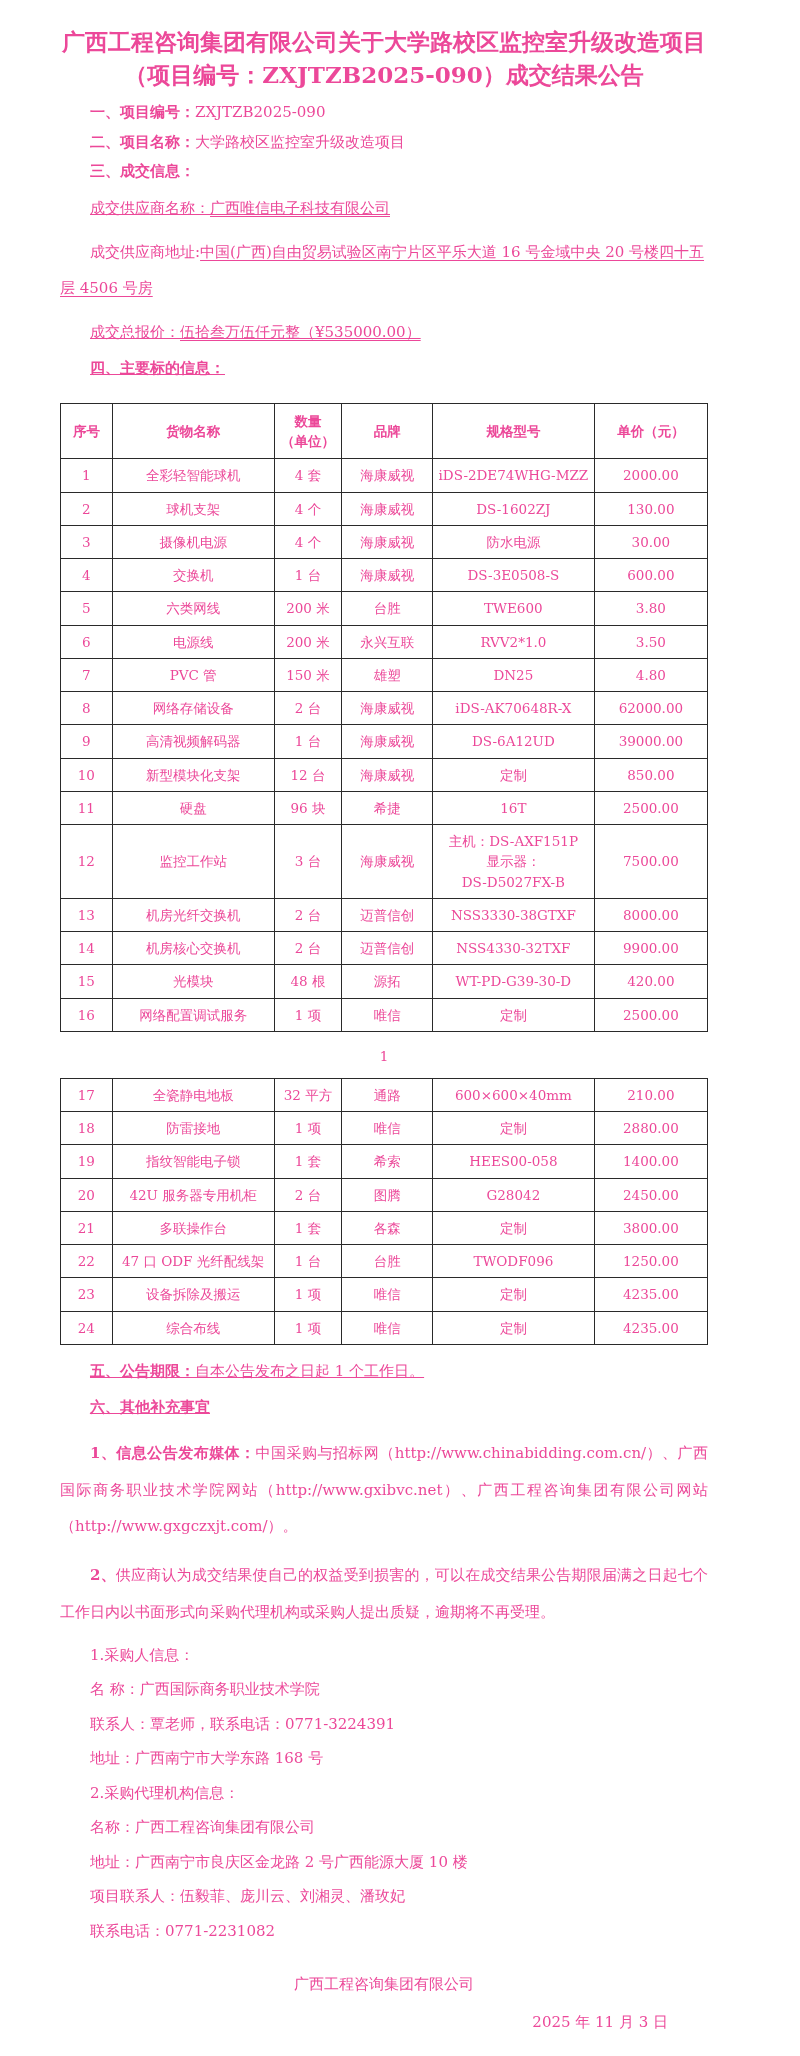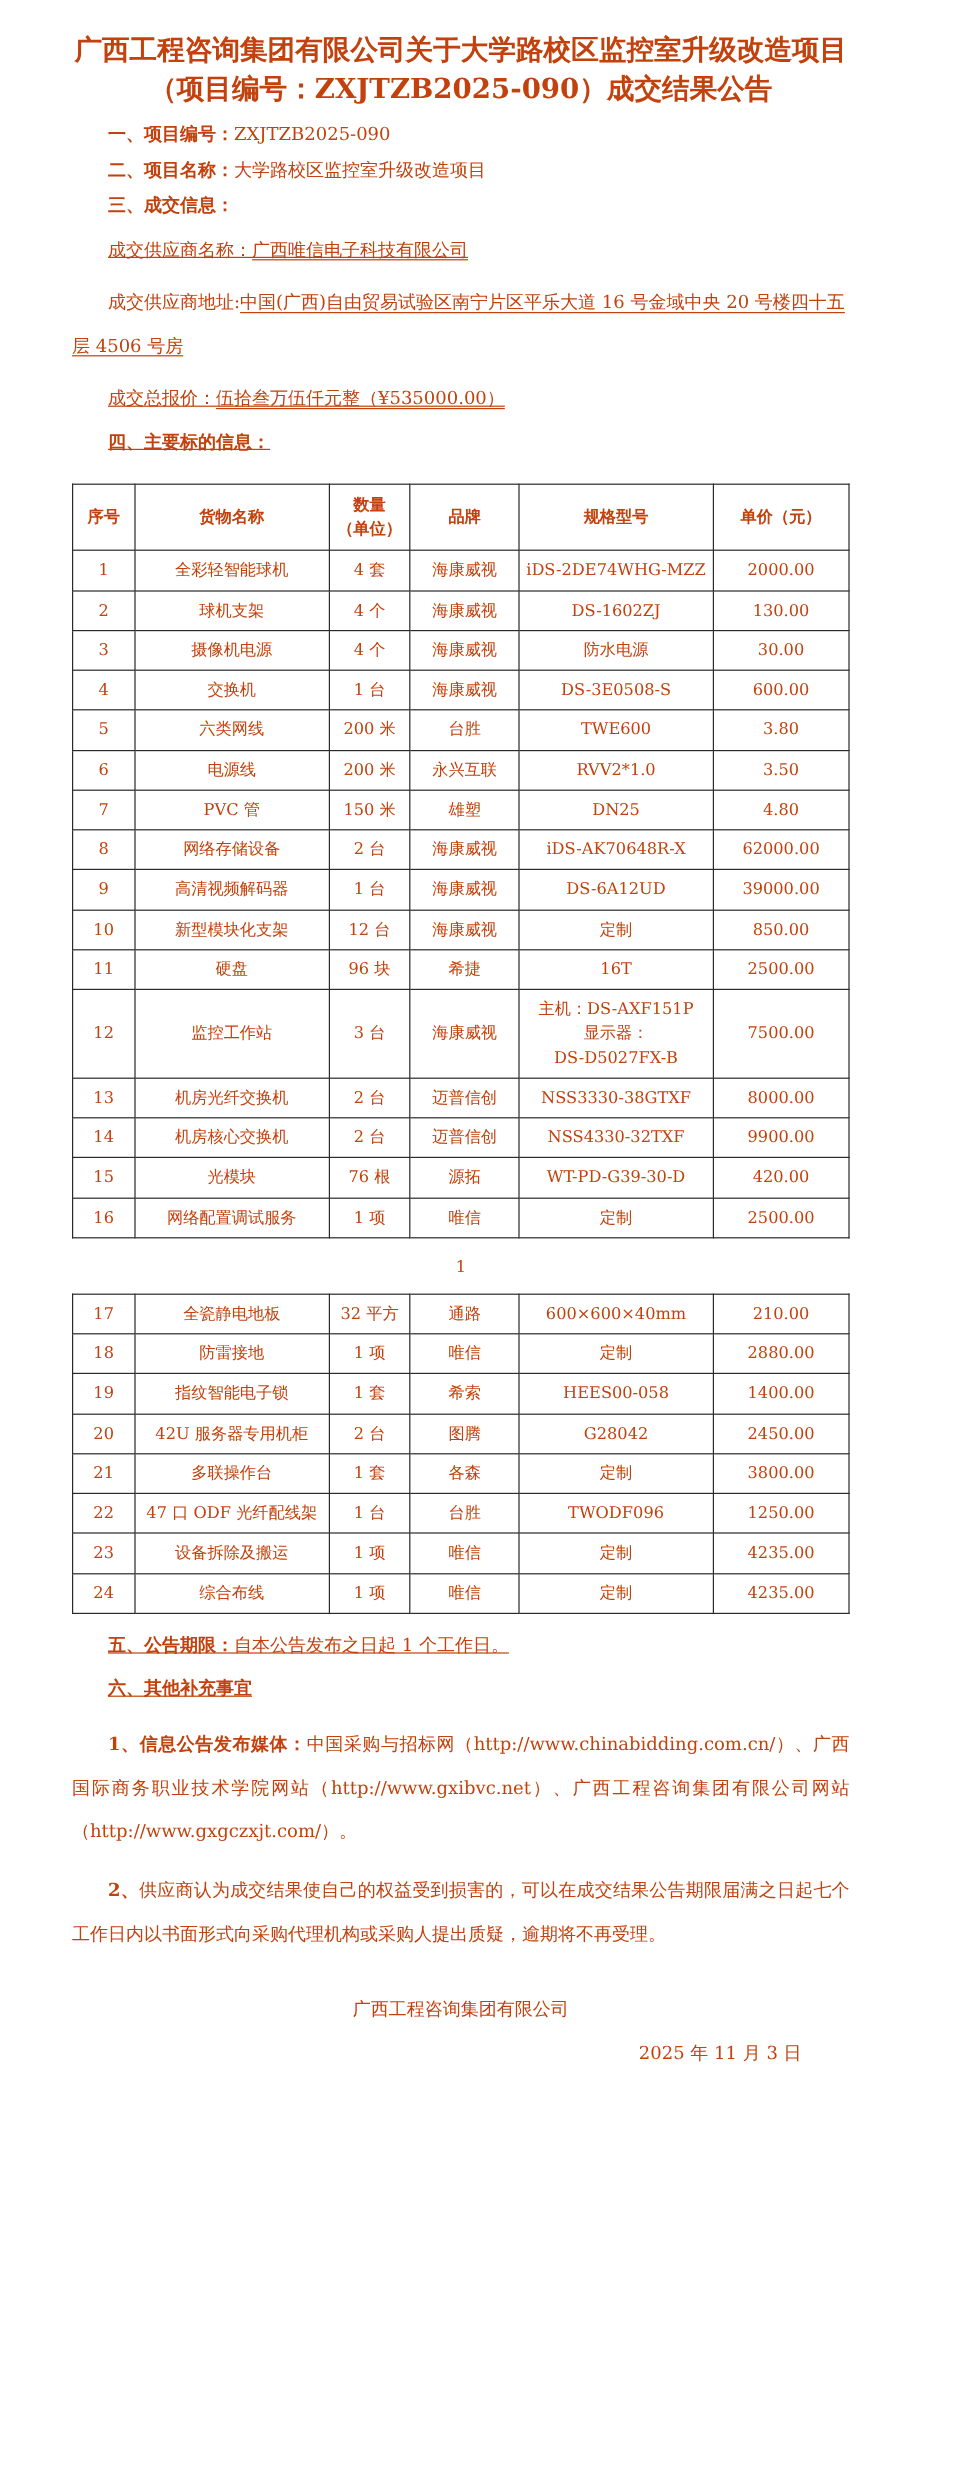--- a/index.html
+++ b/index.html
@@ -7,21 +7,21 @@
     padding: 0;
     background: #ffffff;
   }
   .page {
     position: relative;
     width: 768px;
     height: 2056px;
     box-sizing: border-box;
     padding: 24px 60px 16px;
     background: #ffffff;
-    color: #c2410c;
+    color: #ec4899;
     font-family: "DejaVu Serif", "Liberation Serif", serif;
     font-size: 15px;
     overflow: hidden;
   }
   .doc-title {
     font-size: 23px;
     font-weight: bold;
     text-align: center;
     line-height: 1.42;
     margin: 2px 0 12px;
@@ -234,21 +234,21 @@
           <td>14</td>
           <td>机房核心交换机</td>
           <td>2 台</td>
           <td>迈普信创</td>
           <td>NSS4330-32TXF</td>
           <td>9900.00</td>
         </tr>
         <tr>
           <td>15</td>
           <td>光模块</td>
-          <td>76 根</td>
+          <td>48 根</td>
           <td>源拓</td>
           <td>WT-PD-G39-30-D</td>
           <td>420.00</td>
         </tr>
         <tr>
           <td>16</td>
           <td>网络配置调试服务</td>
           <td>1 项</td>
           <td>唯信</td>
           <td>定制</td>
@@ -338,17 +338,28 @@
 
   <p class="para indent md"><b>五、公告期限：</b><span>自本公告发布之日起 1 个工作日。</span></p>
 
   <p class="para indent md bold">六、其他补充事宜</p>
 
   <p class="indent just"><b>1、信息公告发布媒体：</b><span>中国采购与招标网（http://www.chinabidding.com.cn/）、广西国际商务职业技术学院网站（http://www.gxibvc.net）、广西工程咨询集团有限公司网站（http://www.gxgczxjt.com/）。</span></p>
 
   <p class="indent just"><b>2、</b><span>供应商认为成交结果使自己的权益受到损害的，可以在成交结果公告期限届满之日起七个工作日内以书面形式向采购代理机构或采购人提出质疑，逾期将不再受理。</span></p>
 
 
+  <div class="contact-block">
+      <p>1.采购人信息：</p>
+      <p>名 称：广西国际商务职业技术学院</p>
+      <p>联系人：覃老师，联系电话：0771-3224391</p>
+      <p>地址：广西南宁市大学东路 168 号</p>
+      <p>2.采购代理机构信息：</p>
+      <p>名称：广西工程咨询集团有限公司</p>
+      <p>地址：广西南宁市良庆区金龙路 2 号广西能源大厦 10 楼</p>
+      <p>项目联系人：伍毅菲、庞川云、刘湘灵、潘玫妃</p>
+      <p>联系电话：0771-2231082</p>
+    </div>
 
   <p class="footer-org">广西工程咨询集团有限公司</p>
   <p class="footer-date">2025 年 11 月 3 日</p>
 
 </div>
 
 </body></html>

